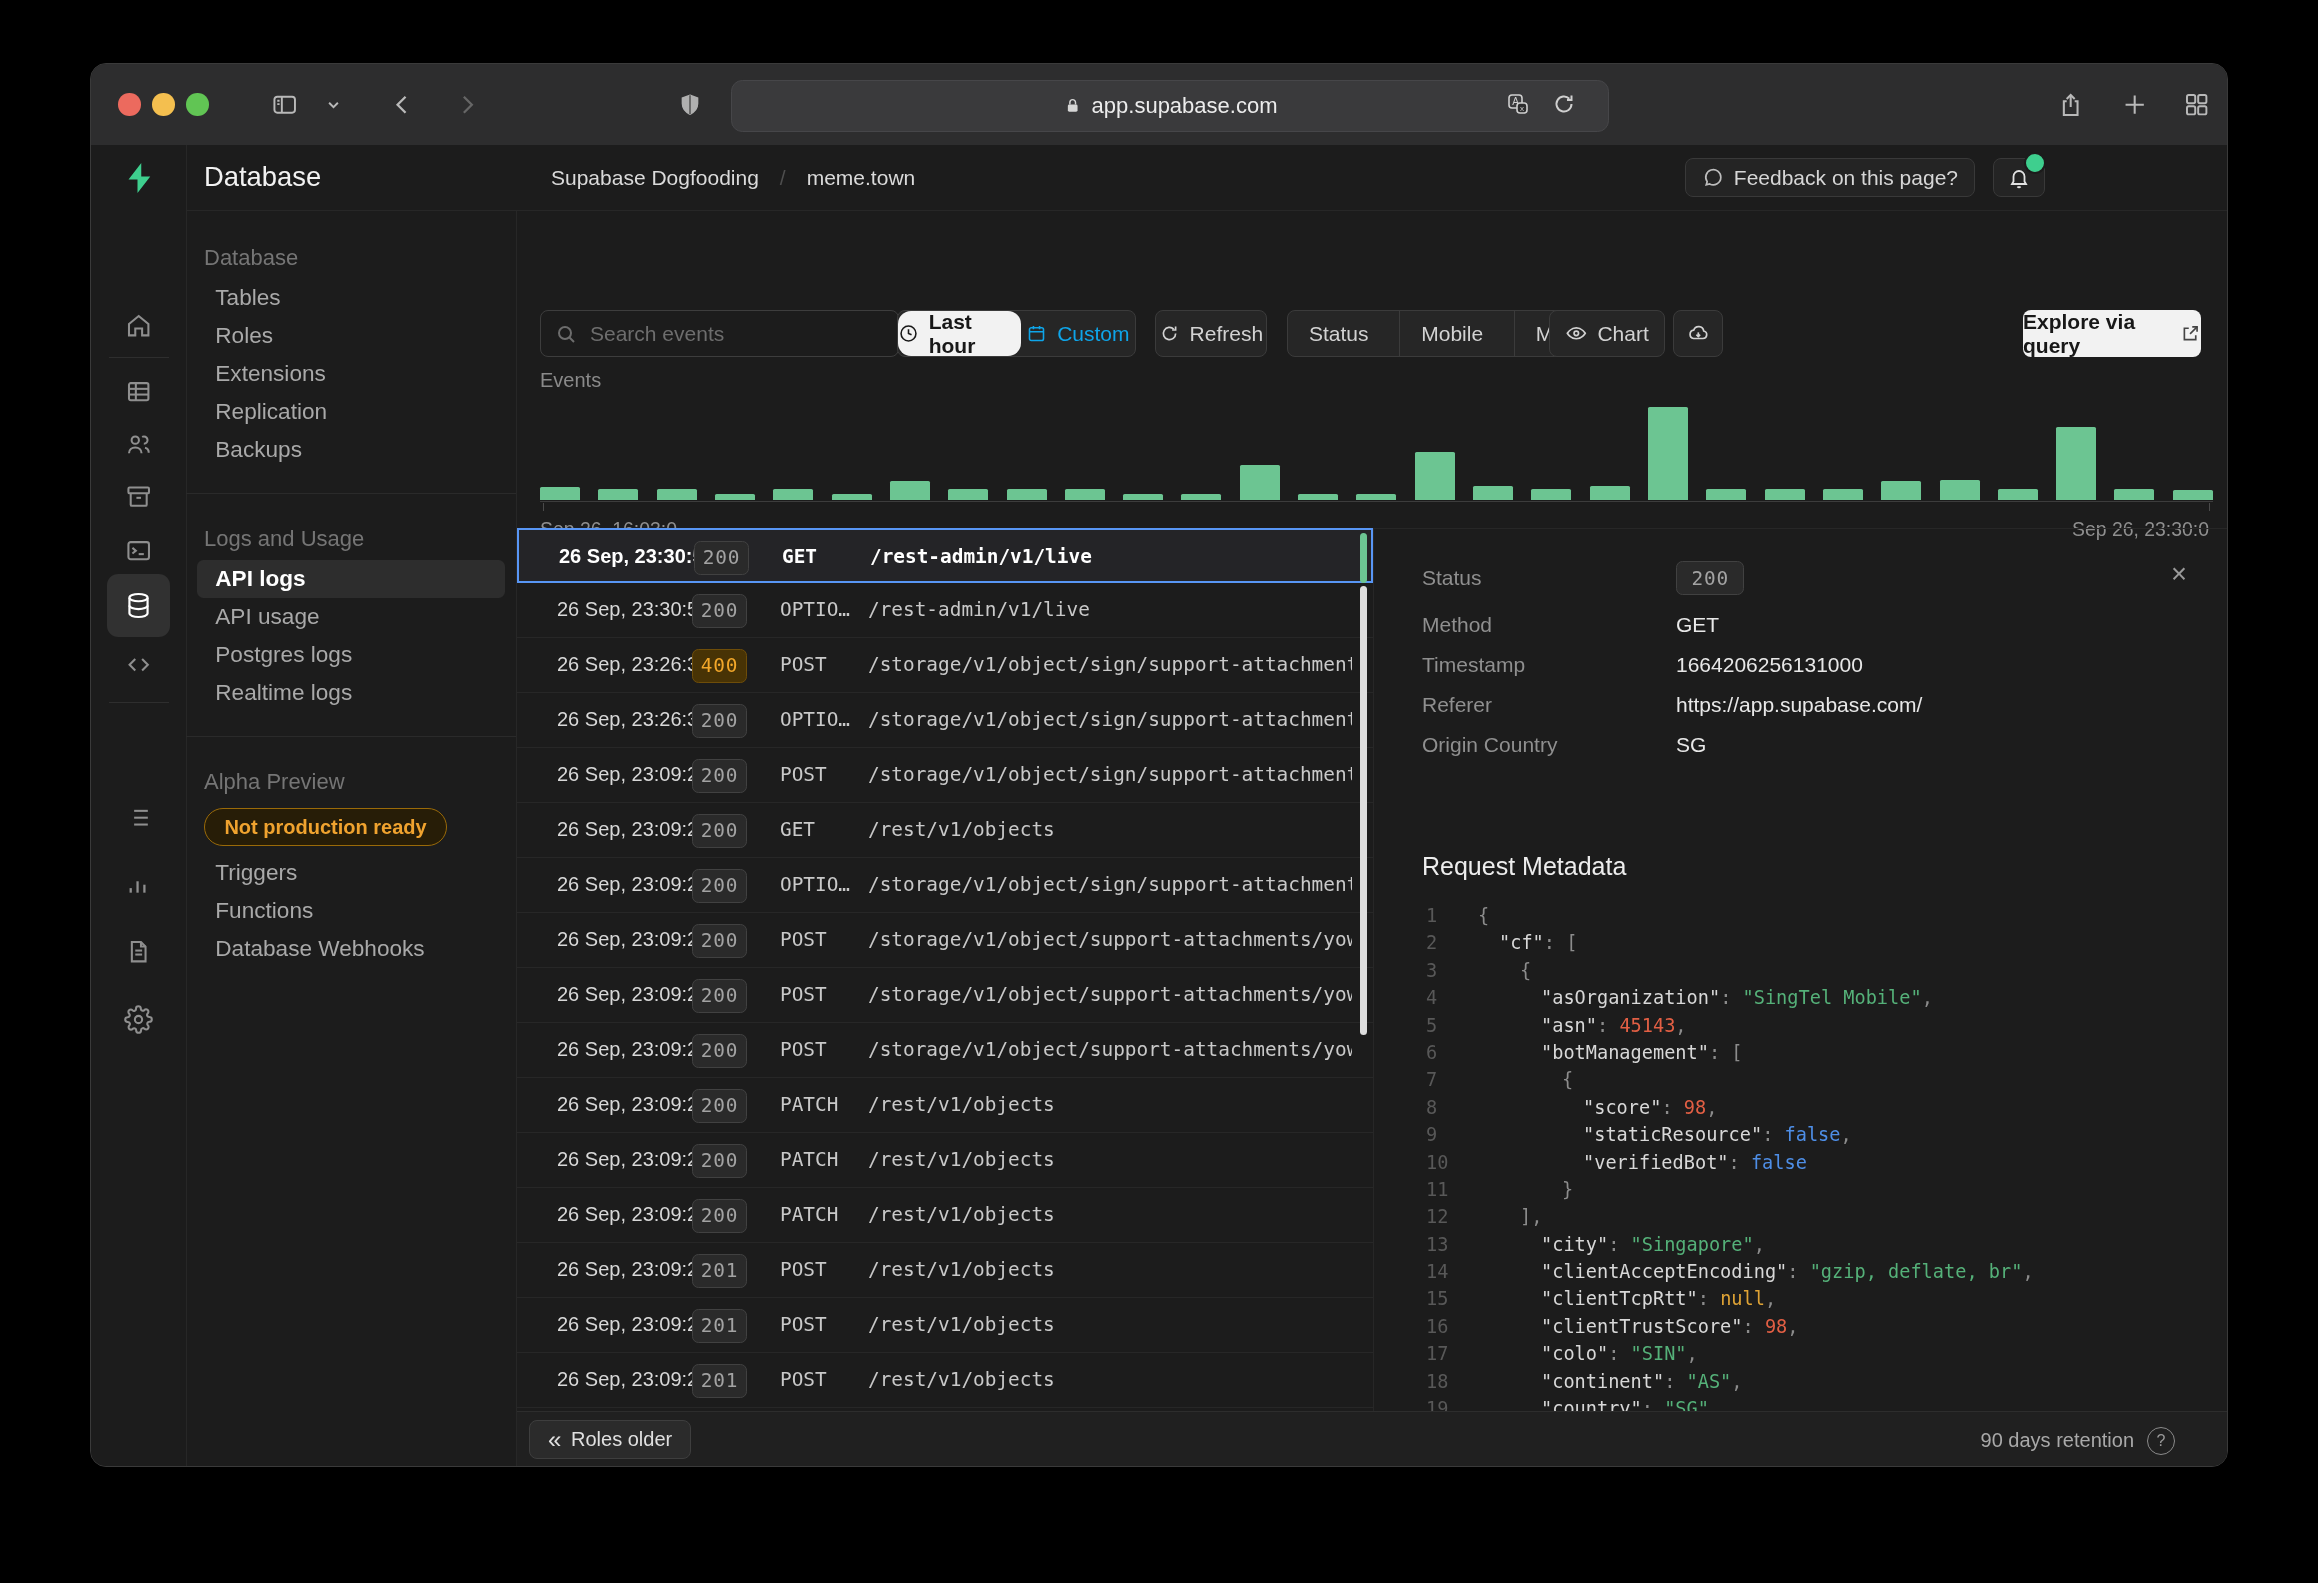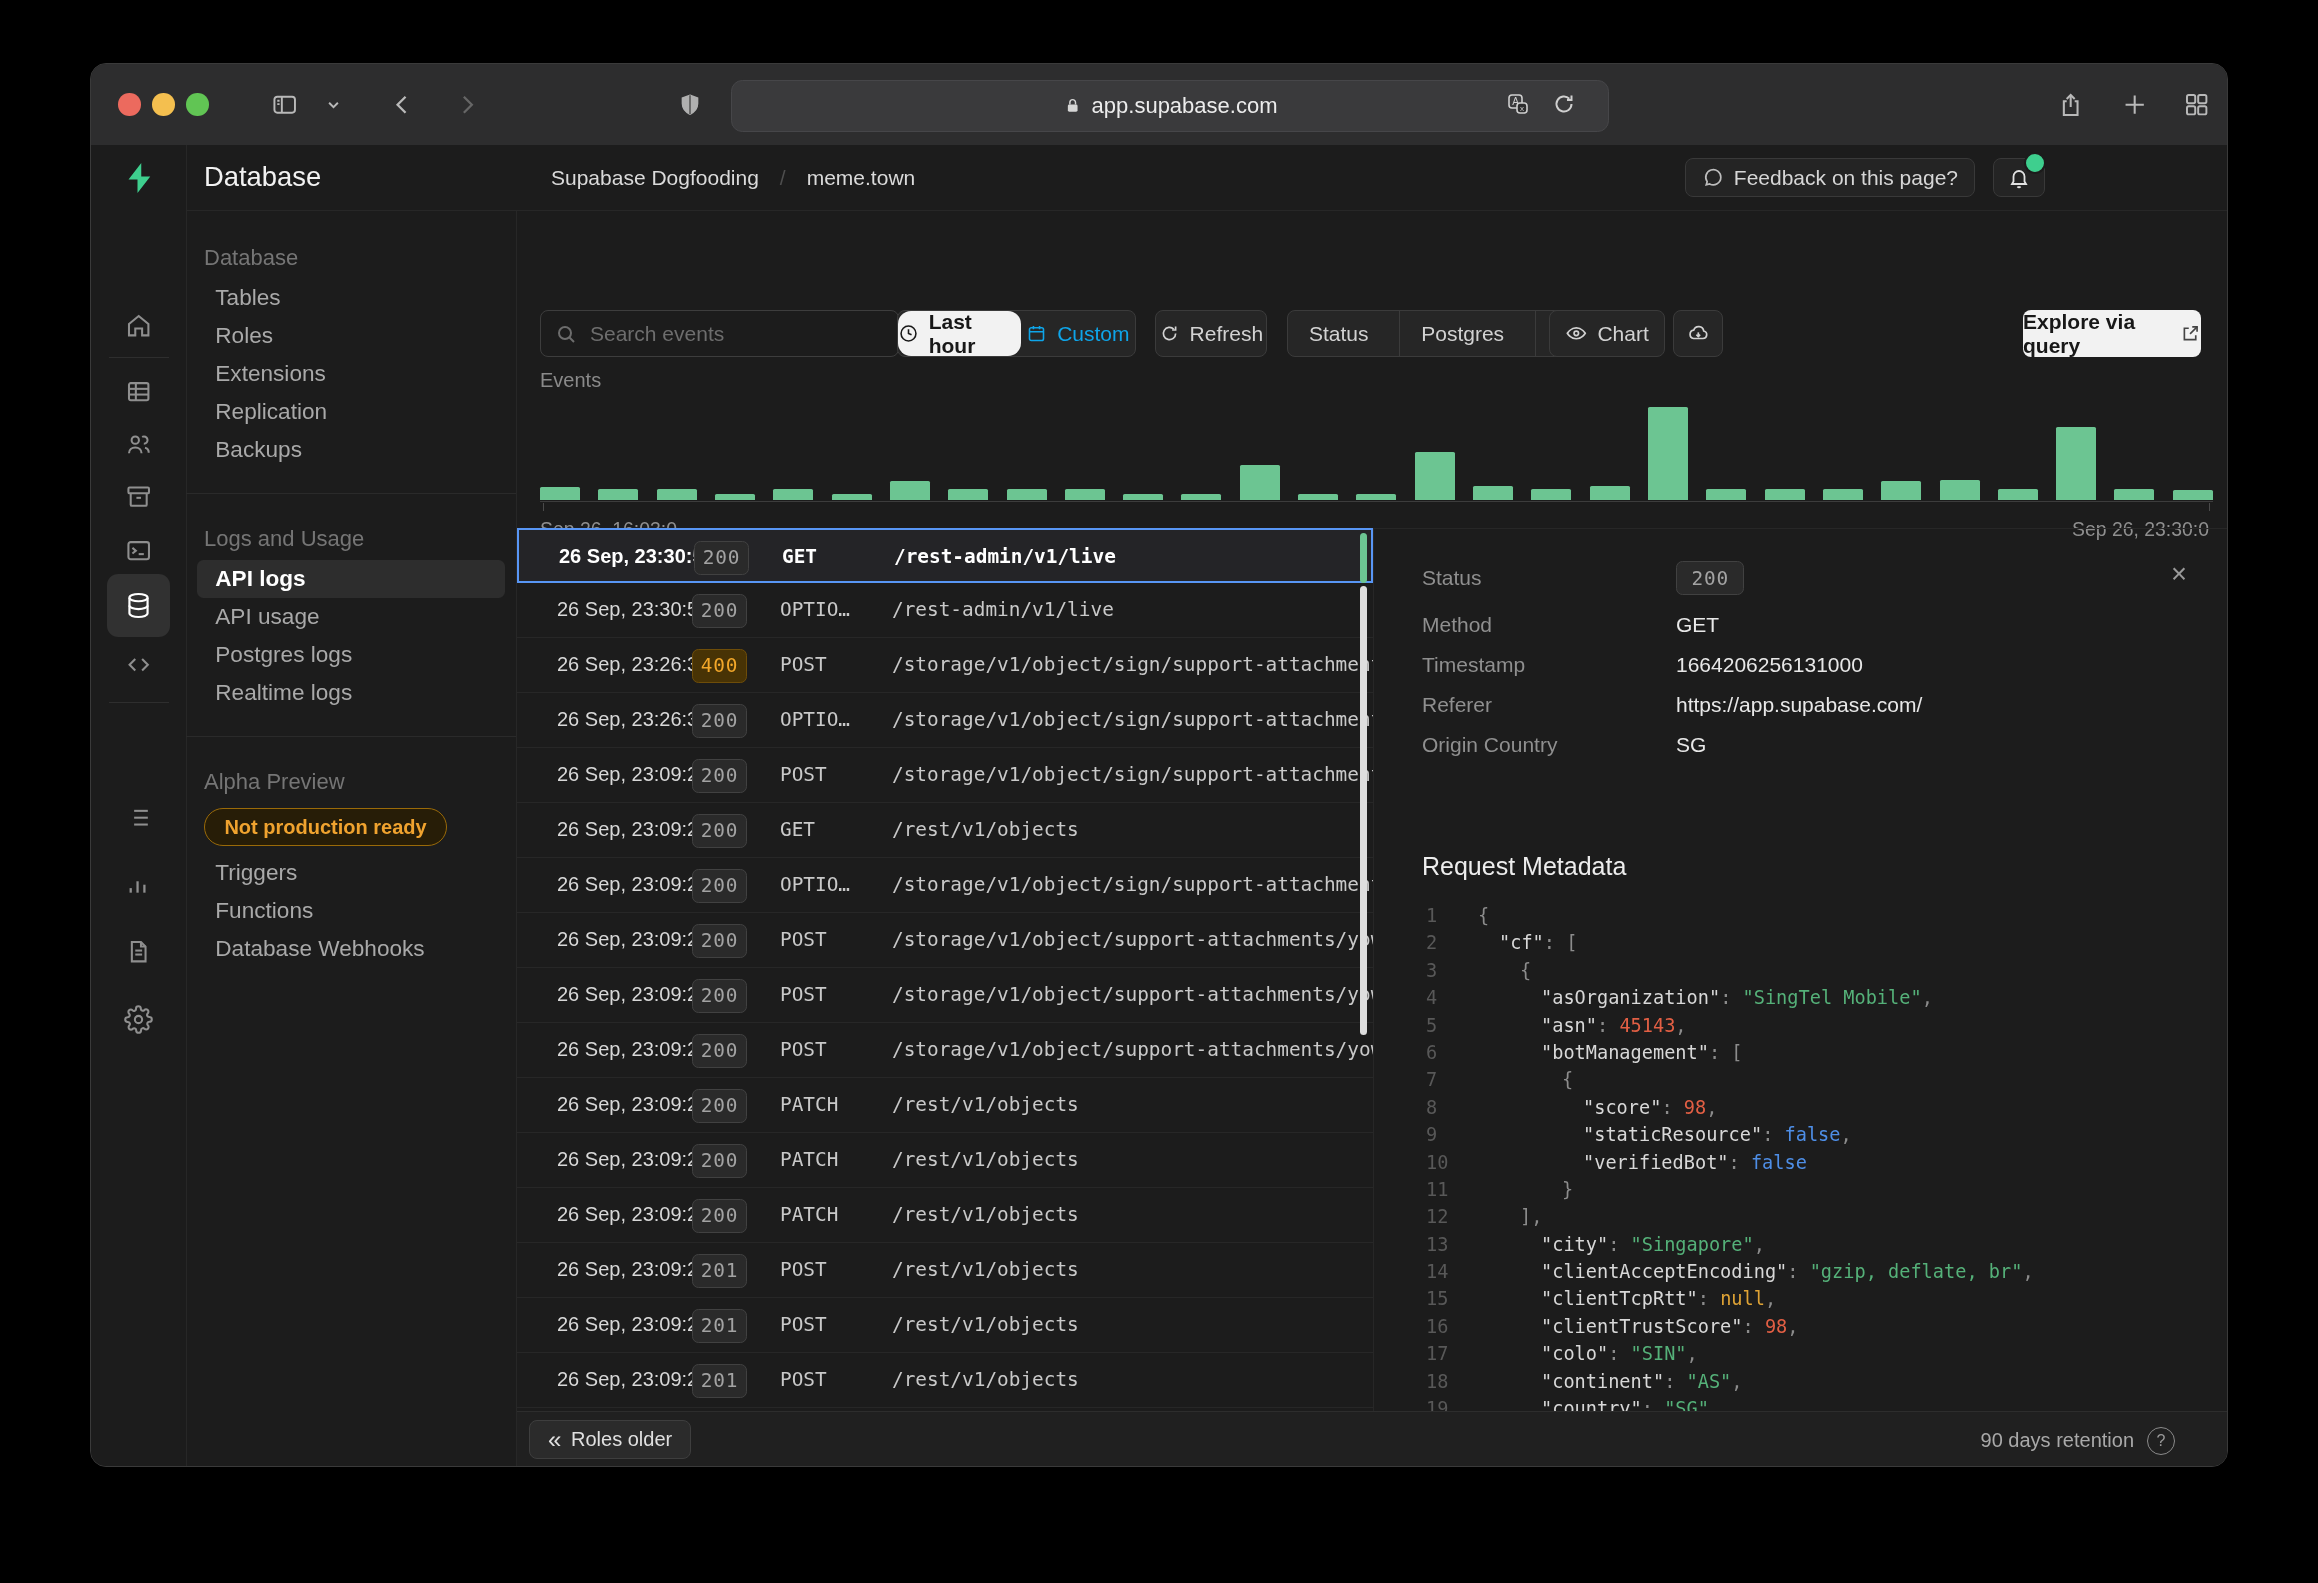--- a/index.html
+++ b/index.html
@@ -74,21 +74,21 @@
   .lrow.sel{border:2.4px solid #5896f5;background:#242427;}
   .lrow .t{position:absolute;left:40px;top:14.5px;color:#d8d8d8;}
   .lrow.sel .t{color:#fff;font-weight:bold;}
   .badge{position:absolute;left:175px;top:10.5px;width:53px;height:32px;border-radius:6.5px;background:#2a2a2a;
          border:0.8px solid #414141;color:#a3a3a3;font-family:"DejaVu Sans Mono",monospace;font-size:19.4px;
          display:flex;align-items:center;justify-content:center;letter-spacing:0.8px;}
   .badge.warn{background:#483305;border-color:#6e4d09;color:#f2a72a;}
   .mono{font-family:"DejaVu Sans Mono",monospace;}
   .lrow .m{position:absolute;left:263px;top:14.5px;color:#c9c9c9;font-size:19.4px;}
   .lrow .p{position:absolute;left:351px;top:14.5px;color:#c9c9c9;font-size:19.4px;white-space:nowrap;
-           max-width:484px;overflow:hidden;margin-left:24px;}
+           max-width:484px;overflow:hidden;}
   .lrow.sel .m,.lrow.sel .p{color:#fff;font-weight:bold;}
   #sb-green{position:absolute;left:1269px;top:388px;width:7.3px;height:50px;background:#6cc592;border-radius:4px;}
   #sb-thumb{position:absolute;left:1269px;top:441px;width:7.3px;height:449px;background:#dedede;border-radius:4px;}
   
   #detail{position:absolute;left:1282px;top:383px;right:0;bottom:54px;border-left:0.8px solid #272727;
           border-top:0.8px solid #272727;overflow:hidden;}
   #close-x{position:absolute;right:40px;top:29px;color:#9a9a9a;font-size:27.4px;}
   .dfield{display:flex;height:40px;align-items:center;font-size:21px;}
   .dfield .lab{width:254px;color:#8f8f8f;padding-left:48px;}
   .dfield .val{color:#e8e8e8;}
@@ -358,21 +358,21 @@
           <svg width="21" height="21" viewBox="0 0 24 24" fill="none" stroke="currentColor" stroke-width="1.9">
             <path d="M19 12a7 7 0 1 1-2-4.9"></path>
             <polyline points="19,4 19,8 15,8"></polyline>
           </svg>
         </span>
       <span>Refresh</span>
     </div>
 
     <div class="tb tb-btn seg" style="left:1196px;top:165px;padding:0" id="filter-group">
         <div class="filter-seg">Status</div>
-        <div class="filter-seg">Postgres</div>
+        <div class="filter-seg">Mobile</div>
         <div class="filter-seg">Method</div>
       </div>
 
     <div class="tb tb-btn" style="left:1458px;top:165px;width:116px">
       <span>
           <svg width="22.6" height="22.6" viewBox="0 0 24 24" fill="none" stroke="currentColor" stroke-width="1.8">
             <path d="M2.5 12S6 6.2 12 6.2 21.5 12 21.5 12 18 17.8 12 17.8 2.5 12 2.5 12z"></path>
             <circle cx="12" cy="12" r="2.4"></circle>
           </svg>
         </span>

